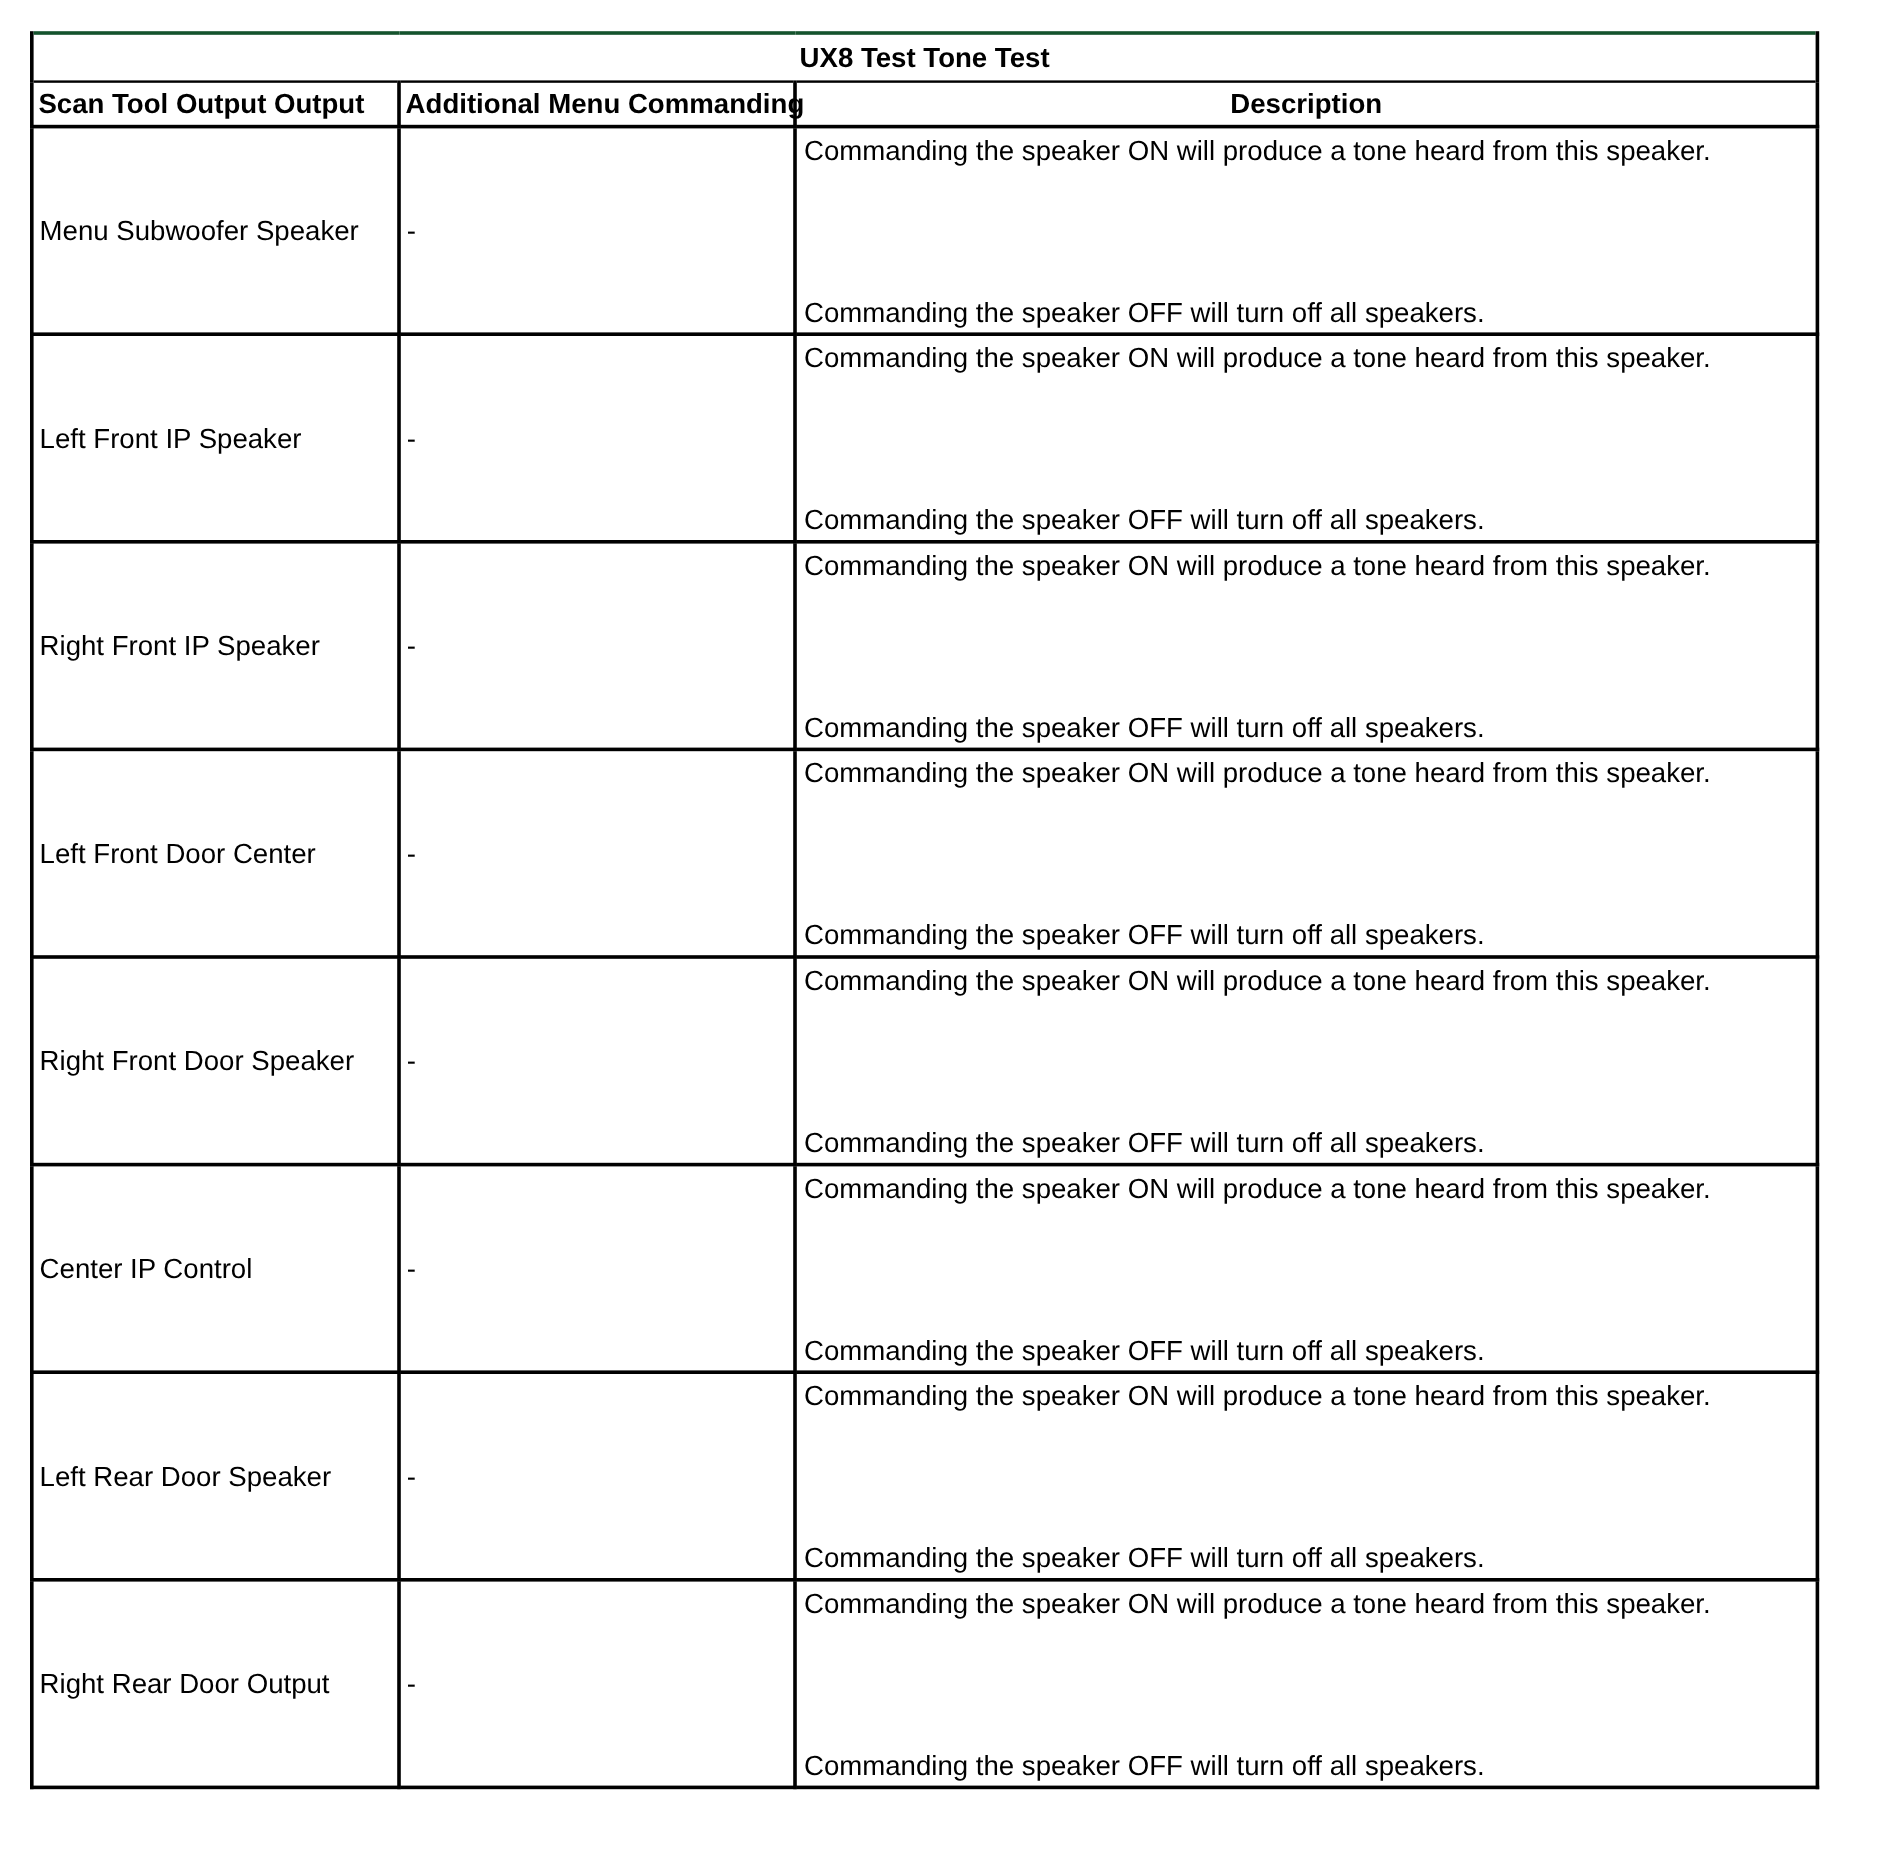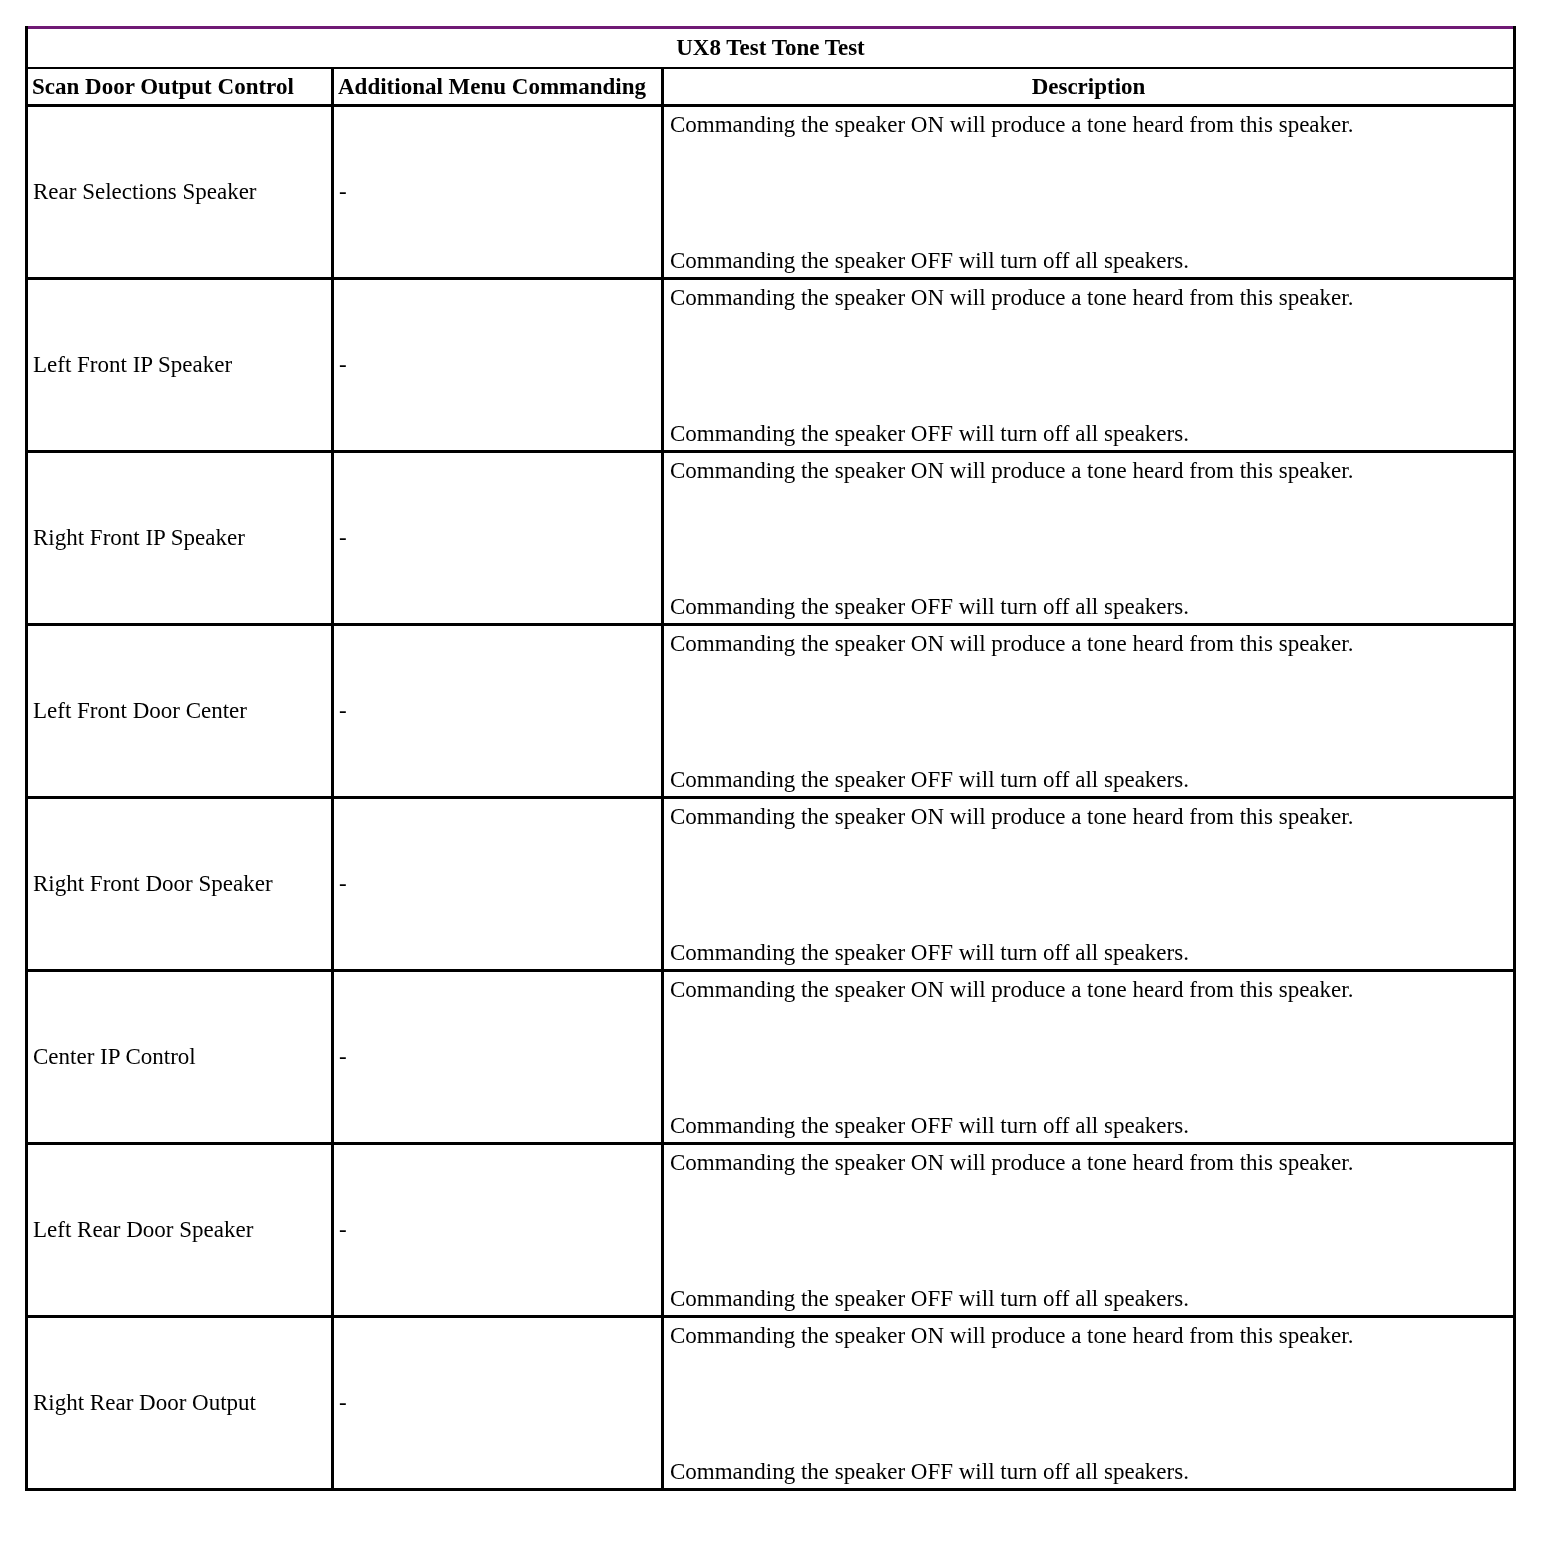--- a/index.html
+++ b/index.html
@@ -1,22 +1,21 @@
 <!DOCTYPE html>
 <html><head>
   <meta charset="utf-8">
   <style>
     html, body { margin: 0; padding: 0; background: #ffffff; }
     body { width: 1568px; height: 1548px; position: relative; font-family: "Liberation Sans", sans-serif; color: #000; }
     table {
       position: absolute; left: 25px; top: 26px;
       width: 1491px; border-collapse: collapse;
       table-layout: fixed;
-      border: 3px solid #701a75;
-      font-family: Liberation Serif, serif;
+      border: 3px solid #14532d;
     }
     td, th { border: 3px solid #000; padding: 0 5px; font-size: 23px; vertical-align: middle; }
     .title-cell { height: 38px; text-align: center; font-weight: bold; border-width: 2px 3px 2px 3px; }
     .head-cell { height: 35px; font-weight: bold; text-align: left; padding: 0 4px; white-space: nowrap; border-top-width: 2px; }
     .head-cell.center { text-align: center; }
     .row td { height: 170px; }
     .desc { position: relative; padding: 0; vertical-align: top; margin-left: 11px; }
     .desc .on { position: absolute; left: 6px; top: 5px; white-space: nowrap; }
     .desc .off { position: absolute; left: 6px; bottom: 3px; white-space: nowrap; }
     .col1 { width: 306px; }
@@ -31,28 +30,28 @@
   <colgroup>
     <col class="col1">
       <col class="col2">
       <col class="col3">
   </colgroup>
   <tbody>
       <tr>
     <th colspan="3" class="title-cell">UX8 Test Tone Test</th>
   </tr>
   <tr>
-    <th class="head-cell">Scan Door Output Control</th>
+    <th class="head-cell">Scan Tool Output Output</th>
     <th class="head-cell">Additional Menu Commanding</th>
     <th class="head-cell center">Description</th>
   </tr>
   </tbody>
     <tbody id="rows">
       <tr class="row">
-    <td class="name-cell">Rear Selections Speaker</td>
+    <td class="name-cell">Menu Subwoofer Speaker</td>
     <td>-</td>
     <td class="desc">
       <span class="on">Commanding the speaker ON will produce a tone heard from this speaker.</span>
       <span class="off">Commanding the speaker OFF will turn off all speakers.</span>
     </td>
   </tr>
       <tr class="row">
     <td class="name-cell">Left Front IP Speaker</td>
     <td>-</td>
     <td class="desc">

